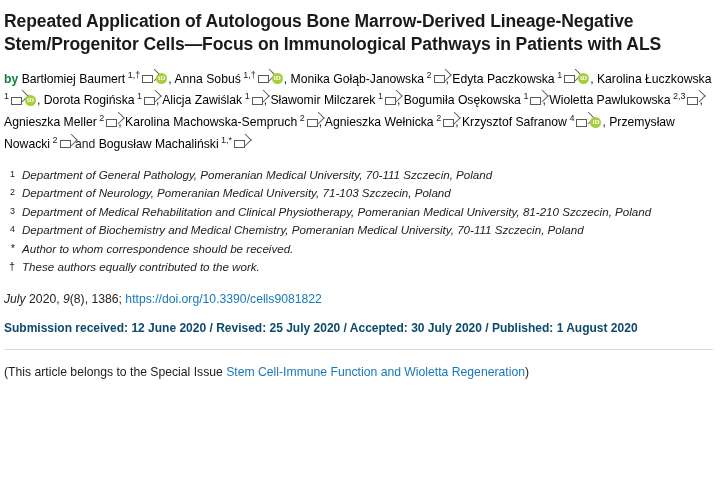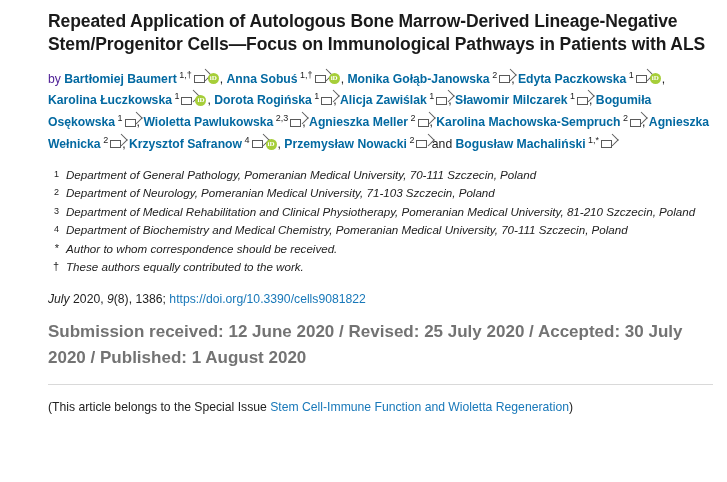--- a/index.html
+++ b/index.html
@@ -8,45 +8,44 @@
   }
   body {
     width: 727px;
     height: 482px;
     background: #ffffff;
     font-family: "Liberation Sans", sans-serif;
     color: #000000;
     overflow: hidden;
   }
   .page {
-    padding: 10px 14px 0 24px;
+    padding: 10px 14px 0 4px;
     box-sizing: border-box;
-    margin-left: 24px;
   }
   h1.title {
     font-size: 17.5px;
     line-height: 1.30;
     font-weight: bold;
     margin: 0 0 12px 0;
     color: #1a1a1a;
     letter-spacing: -0.1px;
   }
   .authors {
     font-size: 12.2px;
     line-height: 1.62;
     color: #222;
     margin-bottom: 12px;
   }
   .authors .by {
+    font-weight: bold;
+    color: #15803d;
+  }
+  .author-name {
     font-weight: normal;
-    color: #4c1d95;
-  }
-  .author-name {
-    font-weight: bold;
-    color: #0369a1;
+    color: #000000;
   }
   .sup {
     font-size: 9px;
     vertical-align: super;
     font-weight: normal;
   }
   .env-icon {
     display: inline-block;
     width: 11px;
     height: 8px;
@@ -132,24 +131,24 @@
   }
   .journalline .jname {
     font-style: italic;
   }
   .journalline a {
     color: #1878b9;
     text-decoration: none;
     text-align: center;
   }
   .dates {
-    font-size: 17px;
+    font-size: 12px;
     line-height: 1.55;
     font-weight: bold;
-    color: #737373;
+    color: #0c4a6e;
     margin-bottom: 12px;
   }
   .divider {
     border: none;
     border-top: 1px solid #d9d9d9;
     margin: 0 0 13px 0;
   }
   .specialissue {
     font-size: 12.2px;
     line-height: 1.5;

